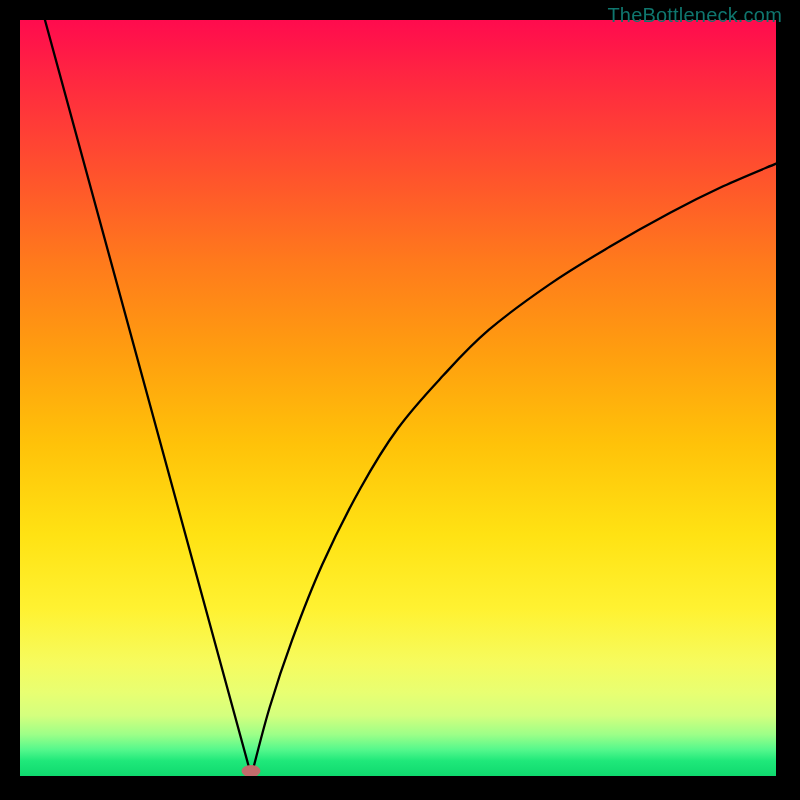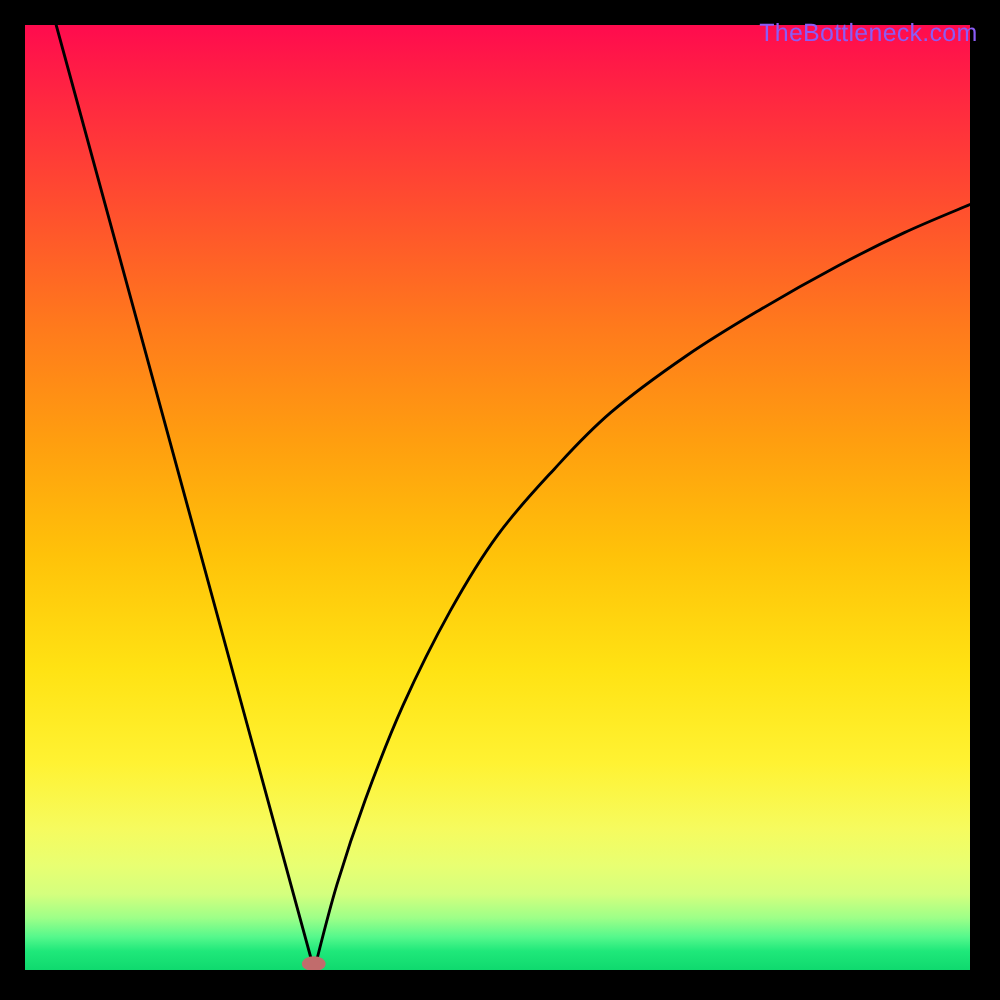--- a/index.html
+++ b/index.html
@@ -59,23 +59,23 @@
   .marker {
     position: absolute;
     width: 19px;
     height: 12px;
     border-radius: 50%;
     background: #c16c6c;
     transform: translate(-50%, -50%);
   }
   .watermark {
     position: absolute;
-    top: 16px;
+    top: 4px;
     right: 18px;
-    color: #8b5cf6;
+    color: #0f766e;
     font-size: 20px;
     font-weight: 500;
     letter-spacing: 0.2px;
   }
 </style>
 </head>
 <body>
 
 <div class="frame">
   <div class="plot-area">

